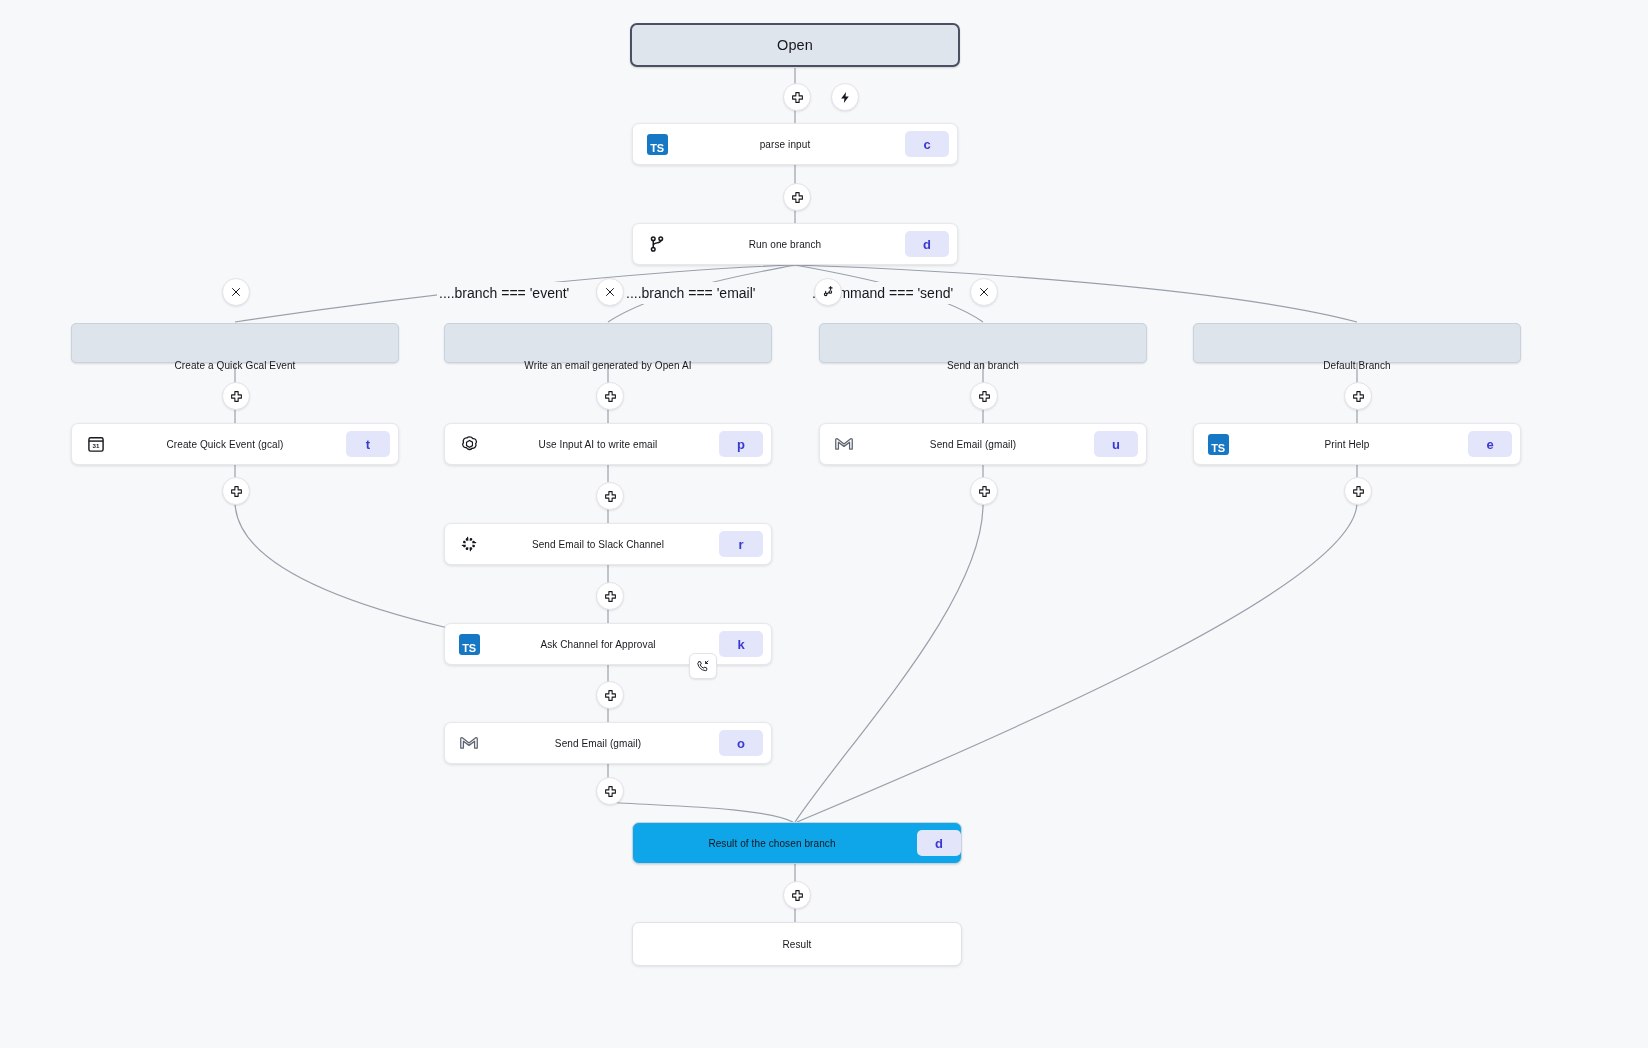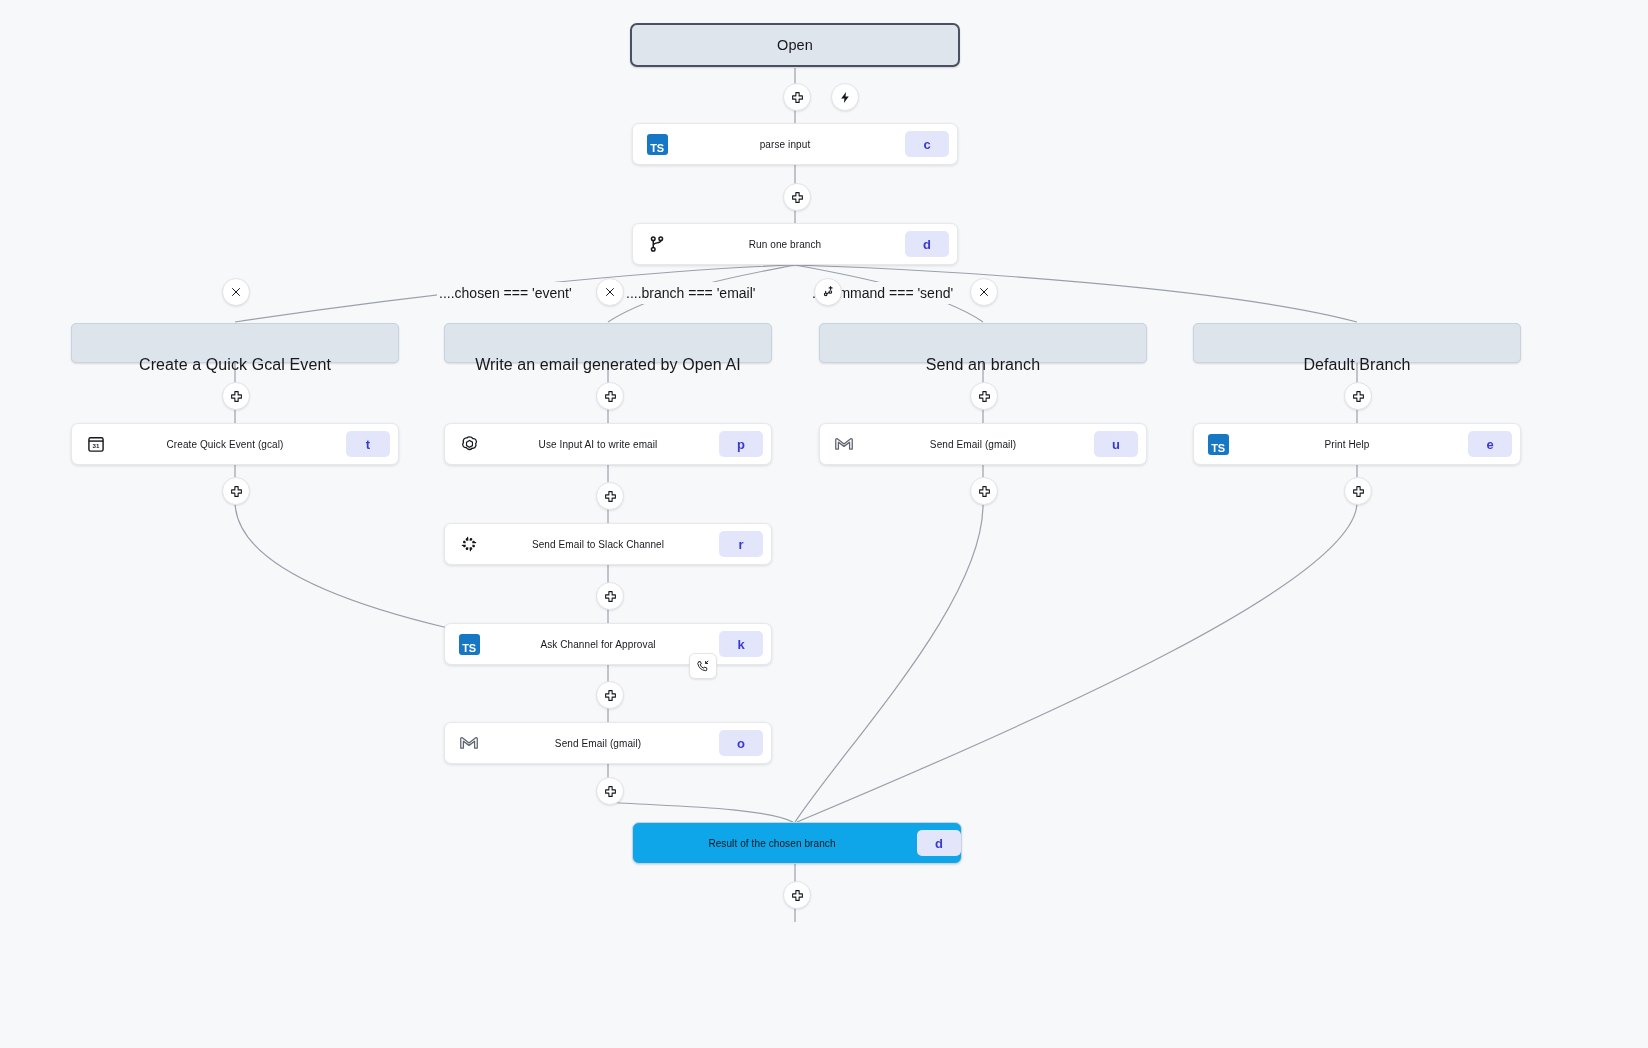--- a/index.html
+++ b/index.html
@@ -66,21 +66,21 @@
   }
 
   
   .branch-head {
     height: 40px;
     border: 1px solid #c9d2dd;
     background: #dde4ec;
     box-shadow: 0 1px 2px rgba(20,25,40,.13);
     border-radius: 5px;
   }
-  .branch-head .node-label { font-size: 16px; margin-top: 44px; }
+  .branch-head .node-label { font-size: 10px; margin-top: 44px; }
 
   
   .summary {
     height: 42px;
     width: 330px;
     border: 1px solid #c9d2dd;
     background: #0ea5e9;
     box-shadow: 0 1px 2px rgba(20,25,40,.13);
   }
 
@@ -265,21 +265,21 @@
     <span class="node-label">Run one branch</span>
     <span class="key">d</span>
   </div>
 
   <div class="circ-btn" style="left:222px; top:278px;">
     <svg width="12" height="12" viewBox="0 0 24 24">
       <path d="M5 5l14 14M19 5L5 19" stroke="#16181d" stroke-width="2" stroke-linecap="round" fill="none"></path>
     </svg>
   </div>
 
-  <div class="cond" style="left:437px; top:282px;">....chosen === 'event'</div>
+  <div class="cond" style="left:437px; top:282px;">....branch === 'event'</div>
   <div class="circ-btn" style="left:596px; top:278px;">
     <svg width="12" height="12" viewBox="0 0 24 24">
       <path d="M5 5l14 14M19 5L5 19" stroke="#16181d" stroke-width="2" stroke-linecap="round" fill="none"></path>
     </svg>
   </div>
 
   <div class="cond" style="left:624px; top:282px;">....branch === 'email'</div>
 
   <div class="cond" style="left:810px; top:282px;">...command === 'send'</div>
   <div class="circ-btn" style="left:814px; top:278px;">
@@ -450,14 +450,17 @@
     <div class="node-label">Result of the chosen branch</div>
     <span class="key">d</span>
   </div>
 
   <div class="circ-btn" style="left:783px; top:881px;">
     <svg width="13" height="13" viewBox="0 0 24 24">
         <path d="M9 3h6v6h6v6h-6v6H9v-6H3V9h6z" fill="none" stroke="#16181d" stroke-width="2" stroke-linejoin="round"></path>
       </svg>
   </div>
 
+  <div class="node terminal-light" style="left:632px; top:922px;">
+    <div class="node-label">Result</div>
+  </div>
 
 </div>
 
 </body></html>

